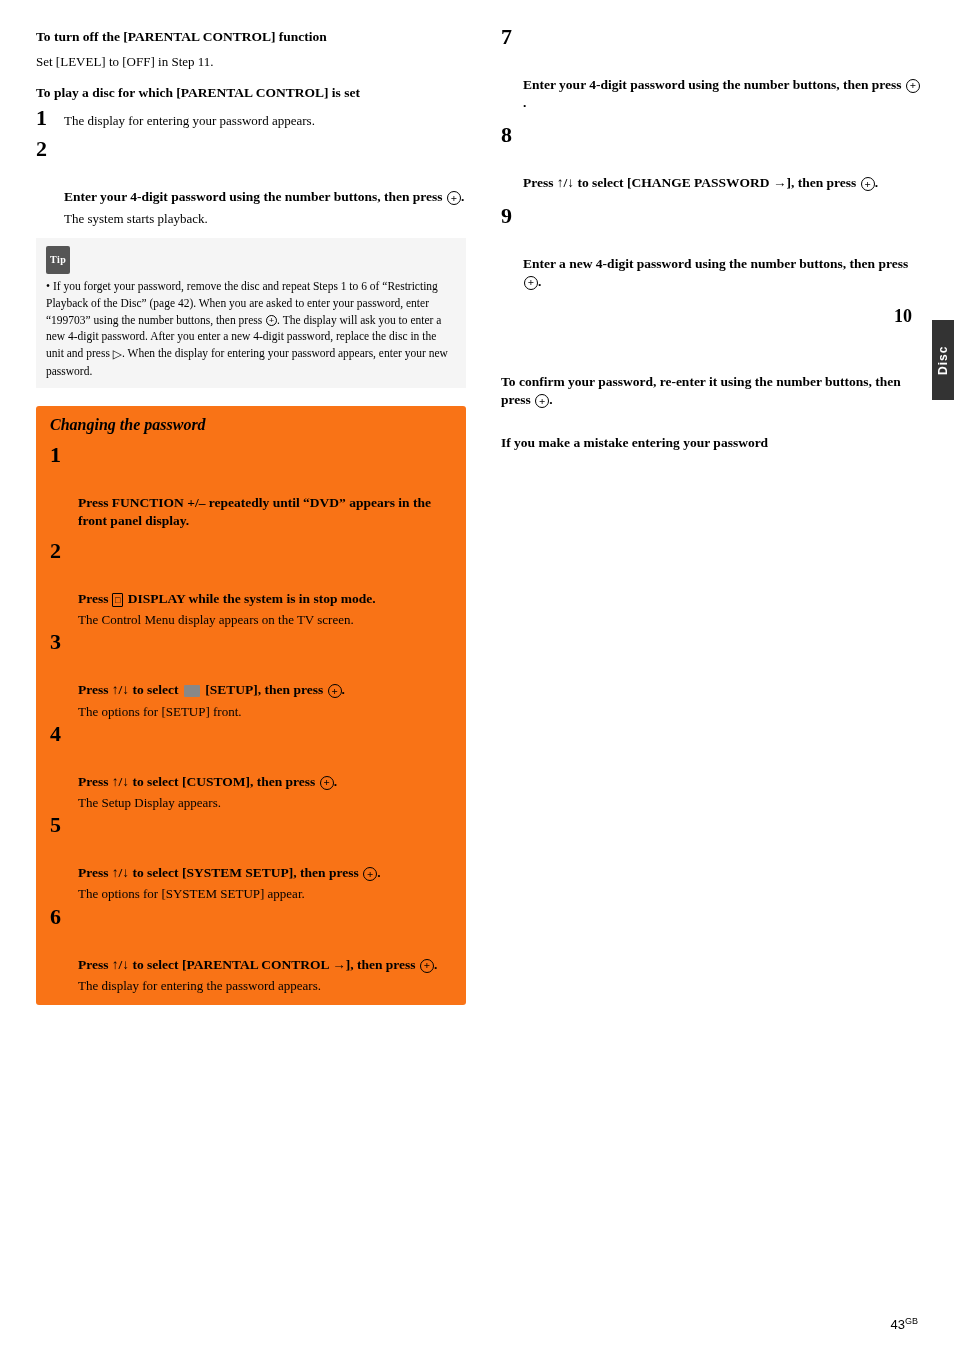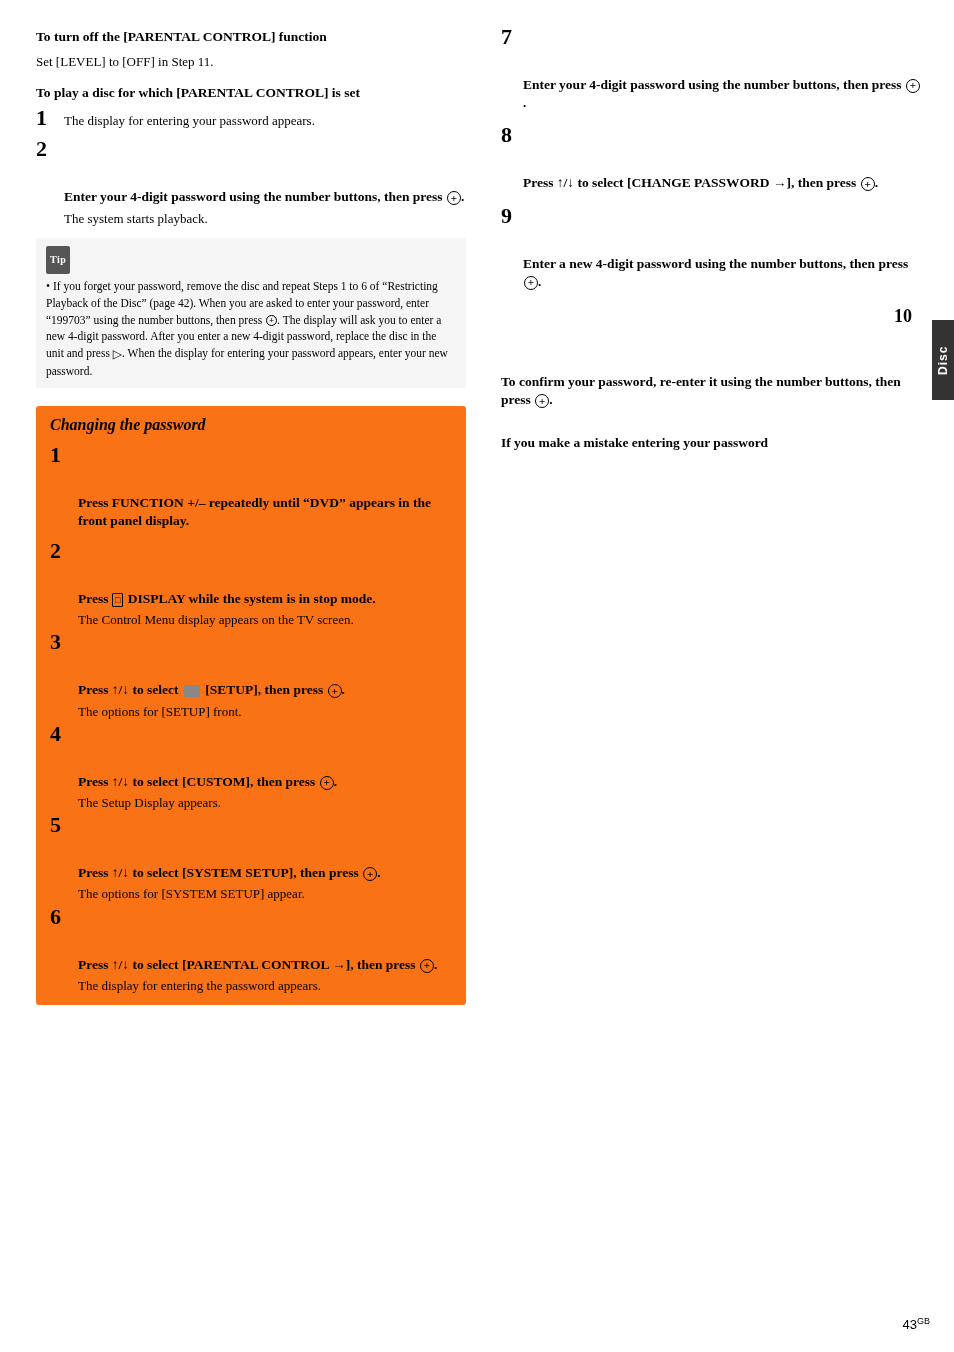--- a/index.html
+++ b/index.html
@@ -161,21 +161,21 @@
       height: 12px;
       background: #888;
       vertical-align: middle;
       margin: 0 2px;
       border-radius: 1px;
     }
     
     .page-number {
       position: absolute;
       bottom: 20px;
-      right: 24px;
+      right: 36px;
       font-size: 13px;
     }
     .page-number sup {
       font-size: 9px;
     }
   </style>
 </head>
 <body>
 
 <div class="page">

